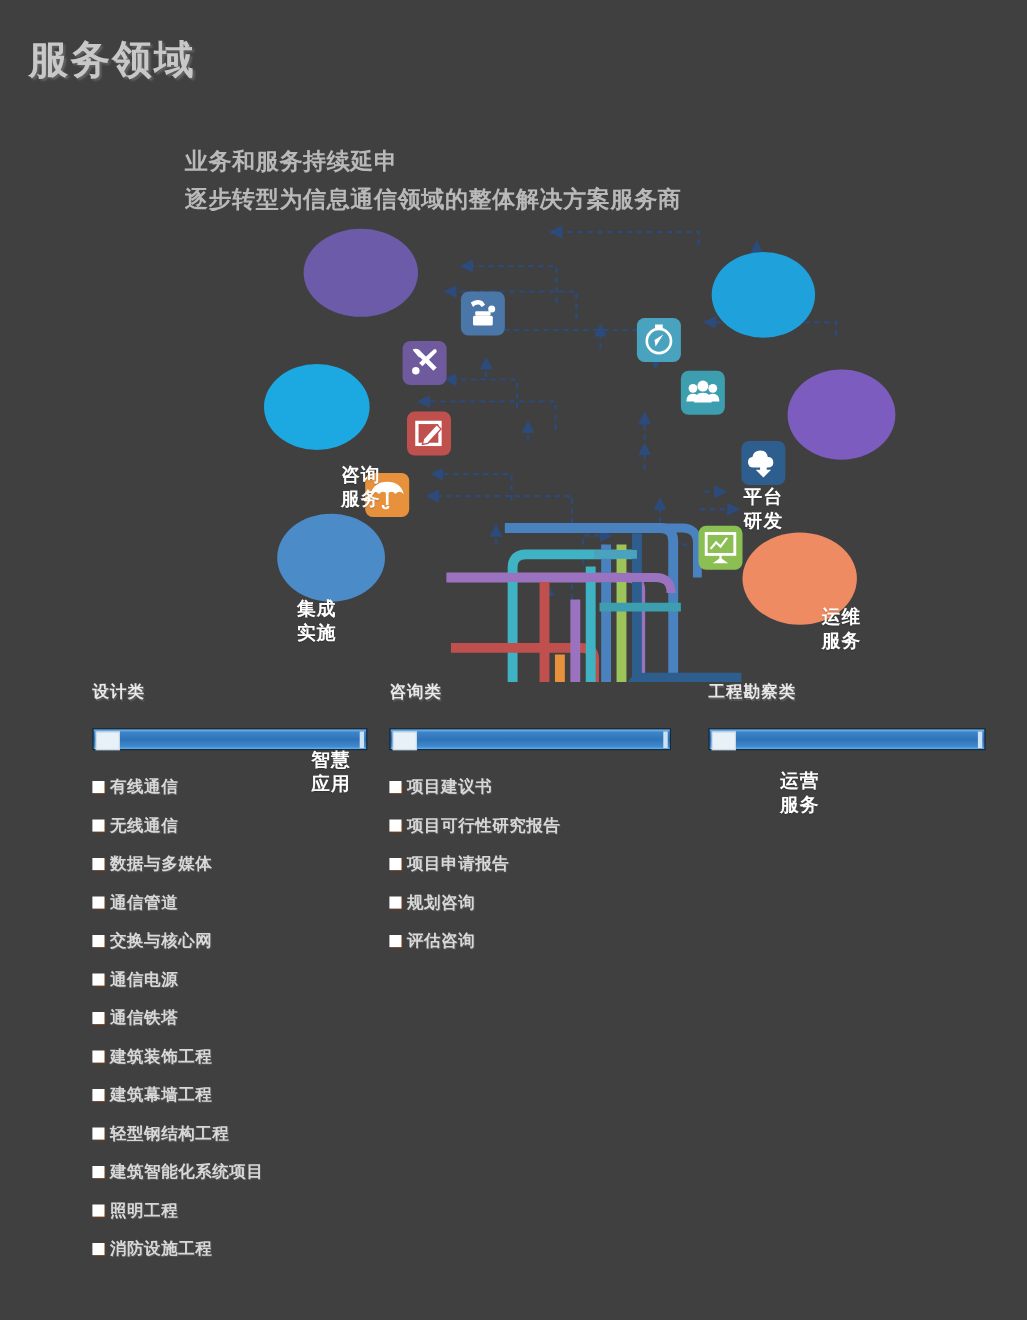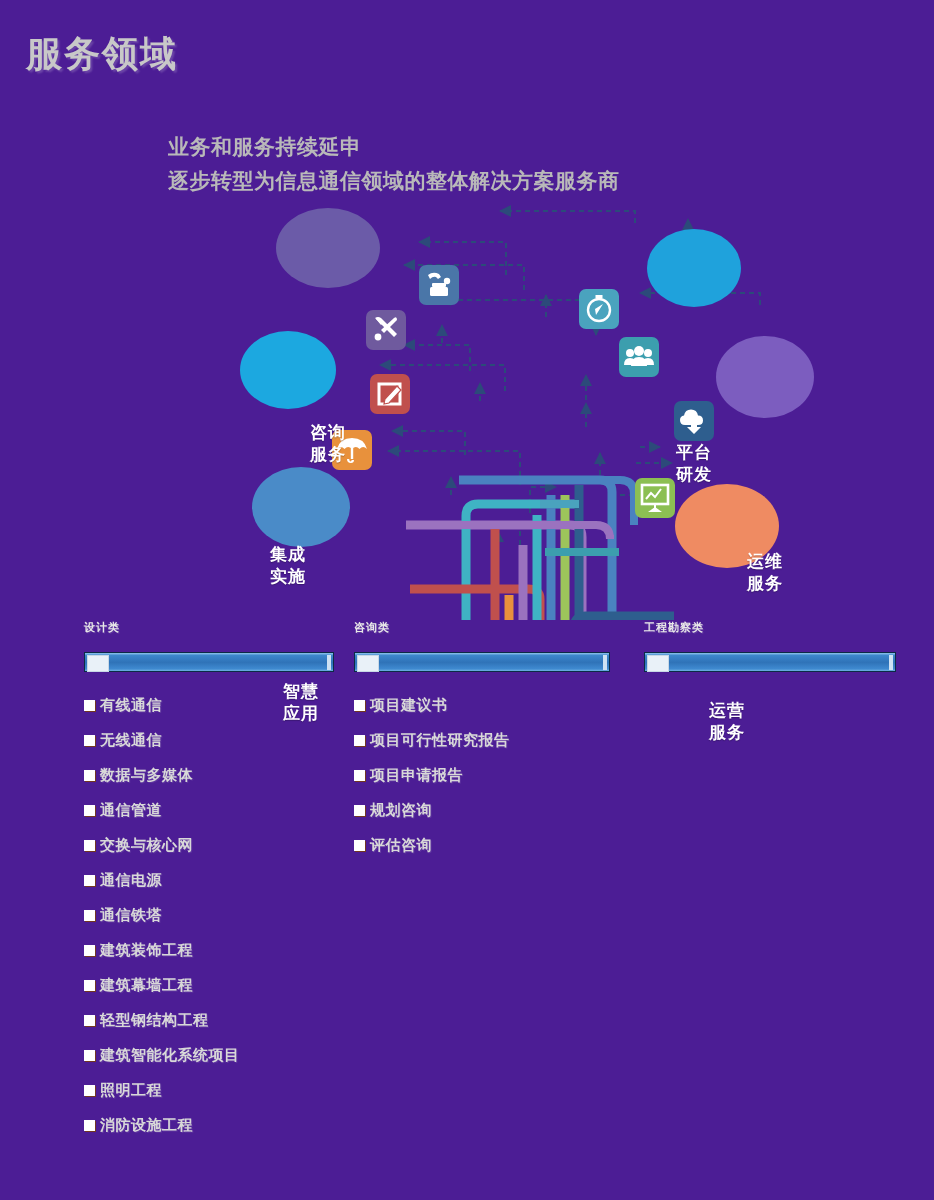--- a/index.html
+++ b/index.html
@@ -2,21 +2,21 @@
 <html><head>
 <meta charset="utf-8">
 <style>
   * { box-sizing: border-box; margin: 0; padding: 0; }
   html, body {
     width: 934px; height: 1200px;
     background: #000000;
     font-family: "DejaVu Sans", "Liberation Sans", sans-serif;
     overflow: hidden;
   }
-  .page { position: relative; width: 934px; height: 1200px; background: #4c1d95; }
+  .page { position: relative; width: 934px; height: 1200px; background: #404040; }
 
   
   .title {
     position: absolute; left: 26px; top: 30px;
     font-size: 36px; font-weight: bold; letter-spacing: 2px;
     color: #c8c8c8;
     text-shadow: 2px 2px 2px rgba(255,255,255,0.18);
   }
 
   
@@ -40,22 +40,22 @@
   }
 
   
   .columns { position: absolute; left: 0; top: 620px; width: 934px; height: 580px; }
   .column { position: absolute; top: 0; }
   .col-1 { left: 84px; width: 250px; }
   .col-2 { left: 354px; width: 256px; }
   .col-3 { left: 644px; width: 252px; }
 
   .col-head {
-    font-size: 11px; font-weight: bold; color: #e8e8e8;
-    letter-spacing: 1px; margin-bottom: 12px; height: 20px;
+    font-size: 15px; font-weight: bold; color: #e8e8e8;
+    letter-spacing: 1px; margin-bottom: 22px; height: 20px;
     text-shadow: 1px 1px 0 rgba(255,255,255,0.12);
   }
   .col-bar {
     position: relative; height: 20px; width: 100%;
     background: linear-gradient(to bottom, #8fc4ec 0%, #3c86cc 14%, #2f73b8 52%, #3f8ad0 88%, #6fb0e2 100%);
     border: 1px solid #0d2a45;
     margin-bottom: 16px;
   }
   .col-bar::before {
     content: ""; position: absolute; left: 2px; top: 2px;

